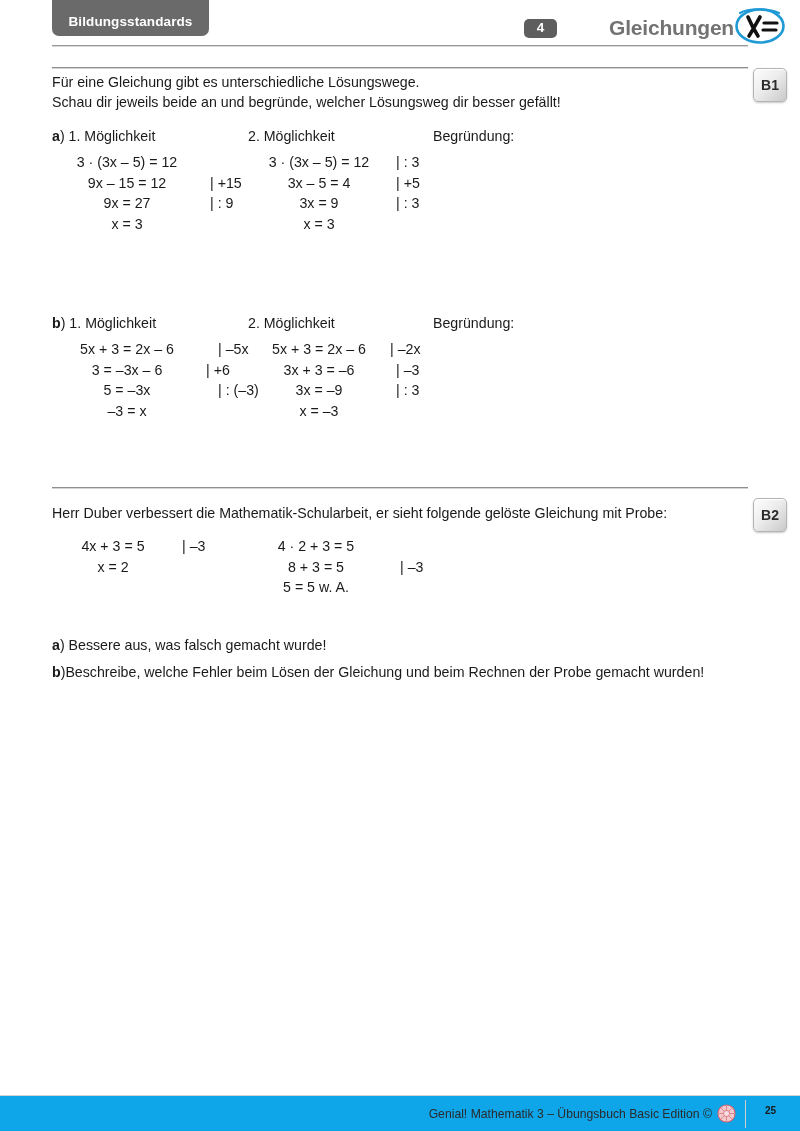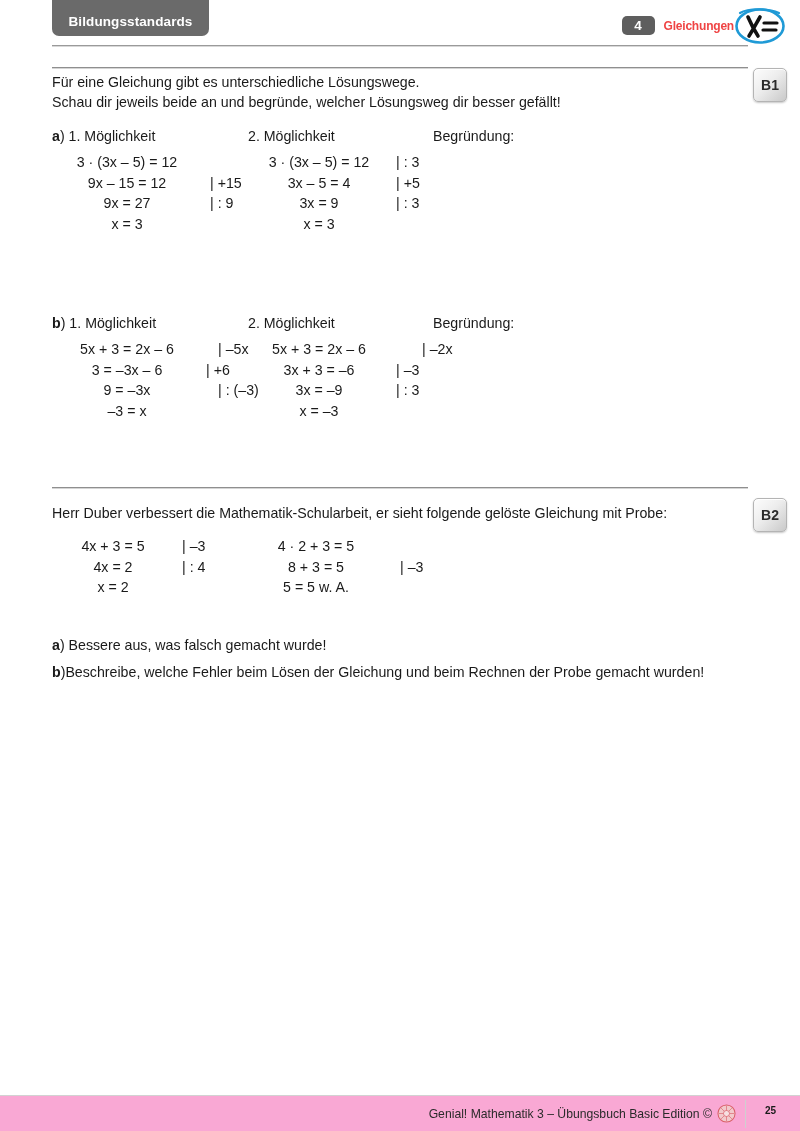--- a/index.html
+++ b/index.html
@@ -35,22 +35,23 @@
     display: flex; align-items: center; gap: 9px;
   }
   .chapter-num {
     width: 33px; height: 19px;
     background: #5e5e5e; border-radius: 5px;
     color: #fff; font-size: 13.5px; font-weight: bold;
     display: flex; align-items: center; justify-content: center;
     padding-bottom: 1px;
   }
   .chapter-name {
-    font-size: 12px; font-weight: bold; color: #ef4444;
+    font-size: 21px; font-weight: bold; color: #737373;
     letter-spacing: -.2px;
+    margin-left: 43px;
   }
 
   .logo-x { position: absolute; right: 10px; top: 6px; width: 52px; height: 40px; }
 
   .header-rule {
     position: absolute; left: 52px; top: 45px; width: 696px; height: 2px;
     background: linear-gradient(to bottom, #9a9a9a 0 1px, #d8d8d8 1px 2px);
   }
 
   
@@ -106,21 +107,21 @@
 
   
   .p2A .eq   { left: 0;    width: 122px; }
   .p2A .hint { left: 130px; }
   .p2B .eq   { left: 190px; width: 148px; }
   .p2B .hint { left: 348px; }
 
   
   .footer {
     position: absolute; left: 0; bottom: 0; width: 800px; height: 36px;
-    background: #f9a8d4;
+    background: #0ea5e9;
     border-top: 1px solid #d2d2d2;
   }
   .footer-text {
     position: absolute; right: 88px; top: 11px;
     font-size: 12.2px; color: #2b2b2b; white-space: nowrap;
   }
   .pub-logo { position: absolute; right: 64px; top: 8px; width: 19px; height: 19px; }
   .foot-sep {
     position: absolute; right: 54px; top: 4px; width: 1px; height: 28px;
     background: #cfcfcf;
@@ -214,32 +215,32 @@
   <div class="eqgrid" style="margin-top:4px;">
     <div class="eqrow colA">
       <span class="eq">5x + 3 = 2x – 6</span>
       <span class="hint" style="left:166px;">| –5x</span>
     </div>
     <div class="eqrow colA">
       <span class="eq">3 = –3x – 6</span>
       <span class="hint" style="left:154px;">| +6</span>
     </div>
     <div class="eqrow colA">
-      <span class="eq">9 = –3x</span>
+      <span class="eq">5 = –3x</span>
       <span class="hint" style="left:166px;">| : (–3)</span>
     </div>
     <div class="eqrow colA">
       <span class="eq">–3 = x</span>
       <span class="hint"></span>
     </div>
   </div>
   <div class="eqgrid" style="position:absolute; left:0; top:26px; width:700px;">
     <div class="eqrow colB">
       <span class="eq">5x + 3 = 2x – 6</span>
-      <span class="hint" style="left:338px;margin-left:32px;">| –2x</span>
+      <span class="hint" style="left:338px;">| –2x</span>
     </div>
     <div class="eqrow colB">
       <span class="eq">3x + 3 = –6</span>
       <span class="hint">| –3</span>
     </div>
     <div class="eqrow colB">
       <span class="eq">3x = –9</span>
       <span class="hint">| : 3</span>
     </div>
     <div class="eqrow colB">
@@ -253,24 +254,20 @@
 
 <div class="badge" style="top:498px;">B2</div>
 
 <div class="para w" style="top:503px;">Herr Duber verbessert die Mathematik-Schularbeit, er sieht folgende gelöste Gleichung mit Probe:</div>
 
 <div class="ex" style="top:538px;">
   <div class="eqgrid">
     <div class="eqrow p2A">
       <span class="eq">4x + 3 = 5</span>
       <span class="hint">| –3</span>
-    </div>
-    <div class="eqrow p2A">
-      <span class="eq">4x = 2</span>
-      <span class="hint">| : 4</span>
     </div>
     <div class="eqrow p2A">
       <span class="eq">x = 2</span>
       <span class="hint"></span>
     </div>
   </div>
   <div class="eqgrid" style="position:absolute; left:0; top:0; width:700px;">
     <div class="eqrow p2B">
       <span class="eq">4 · 2 + 3 = 5</span>
       <span class="hint"></span>

